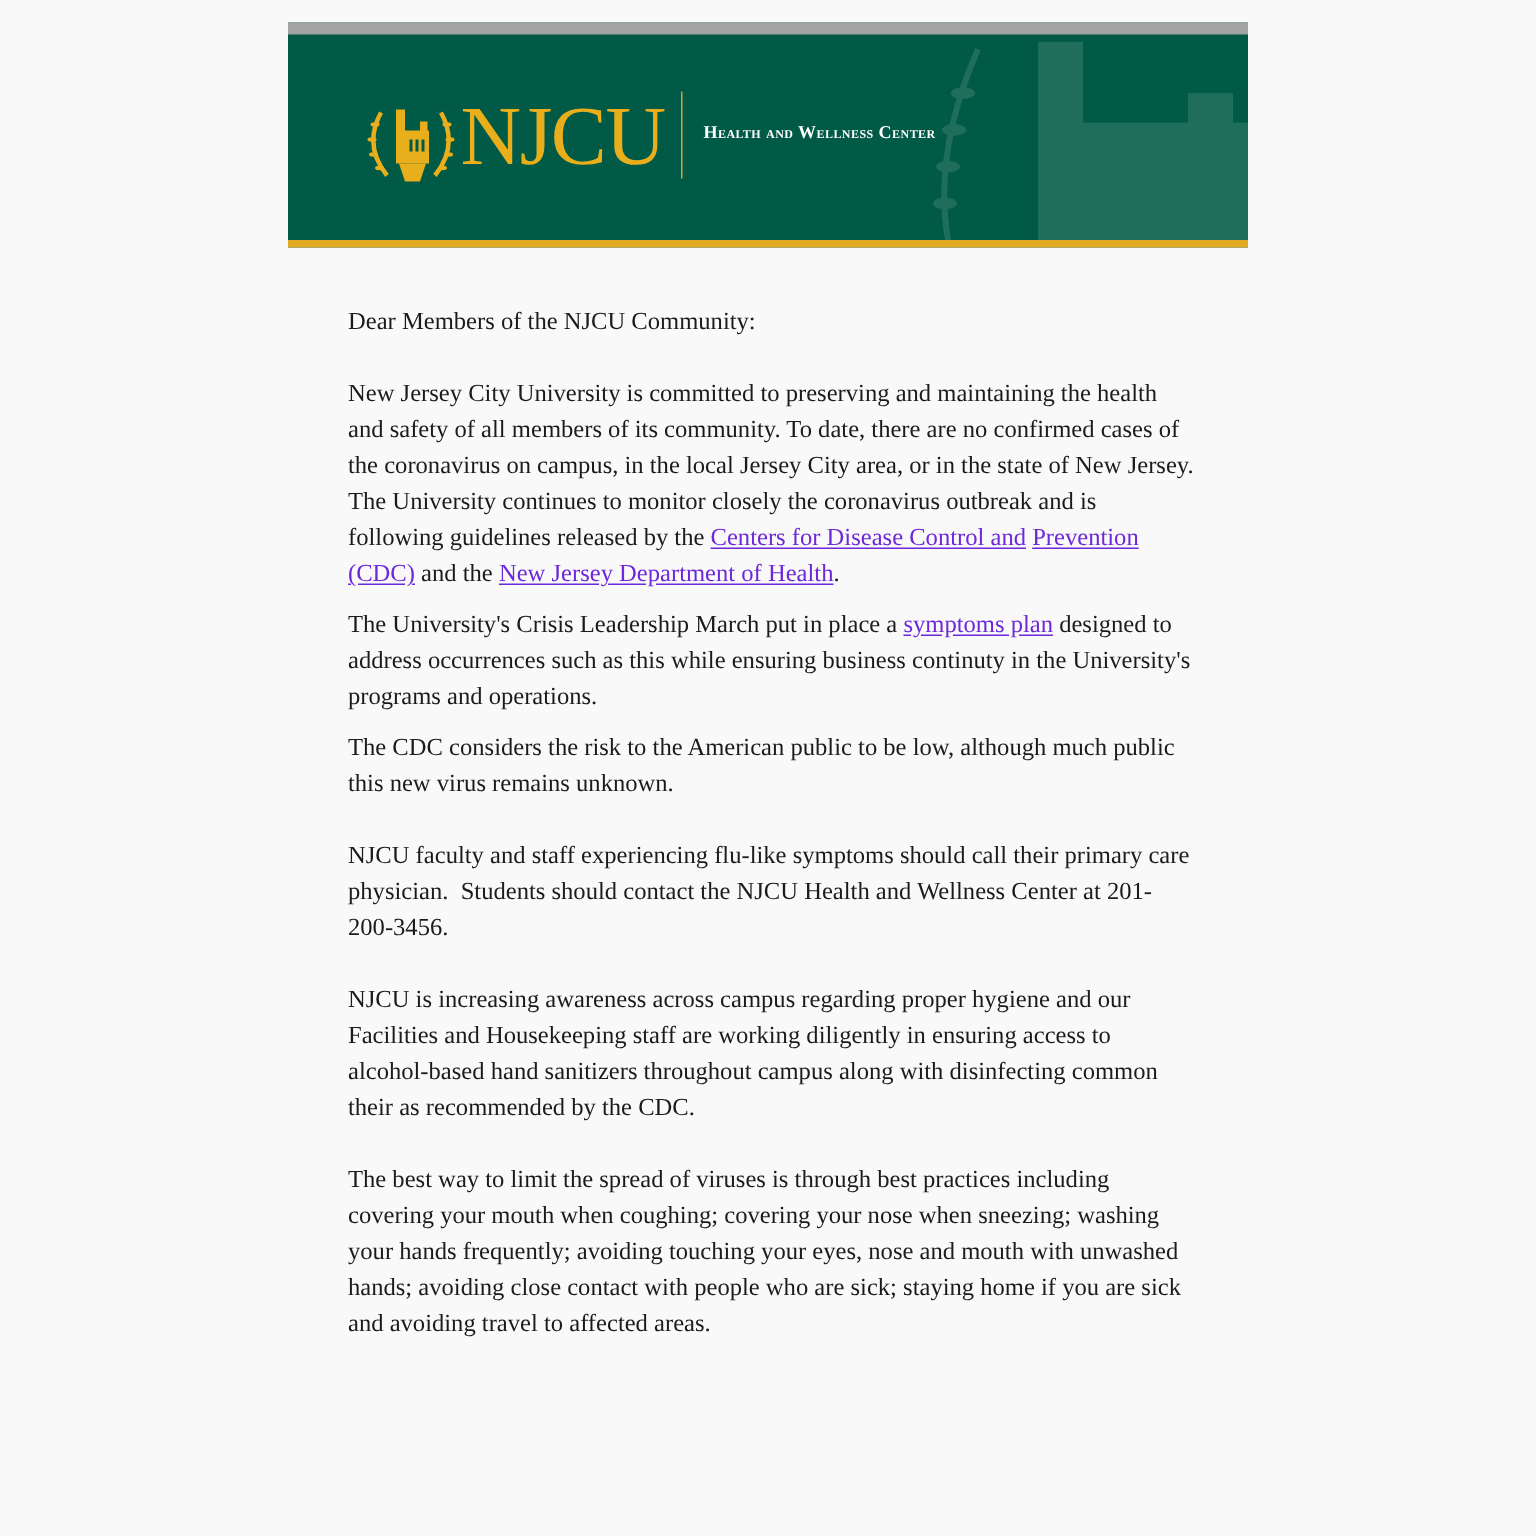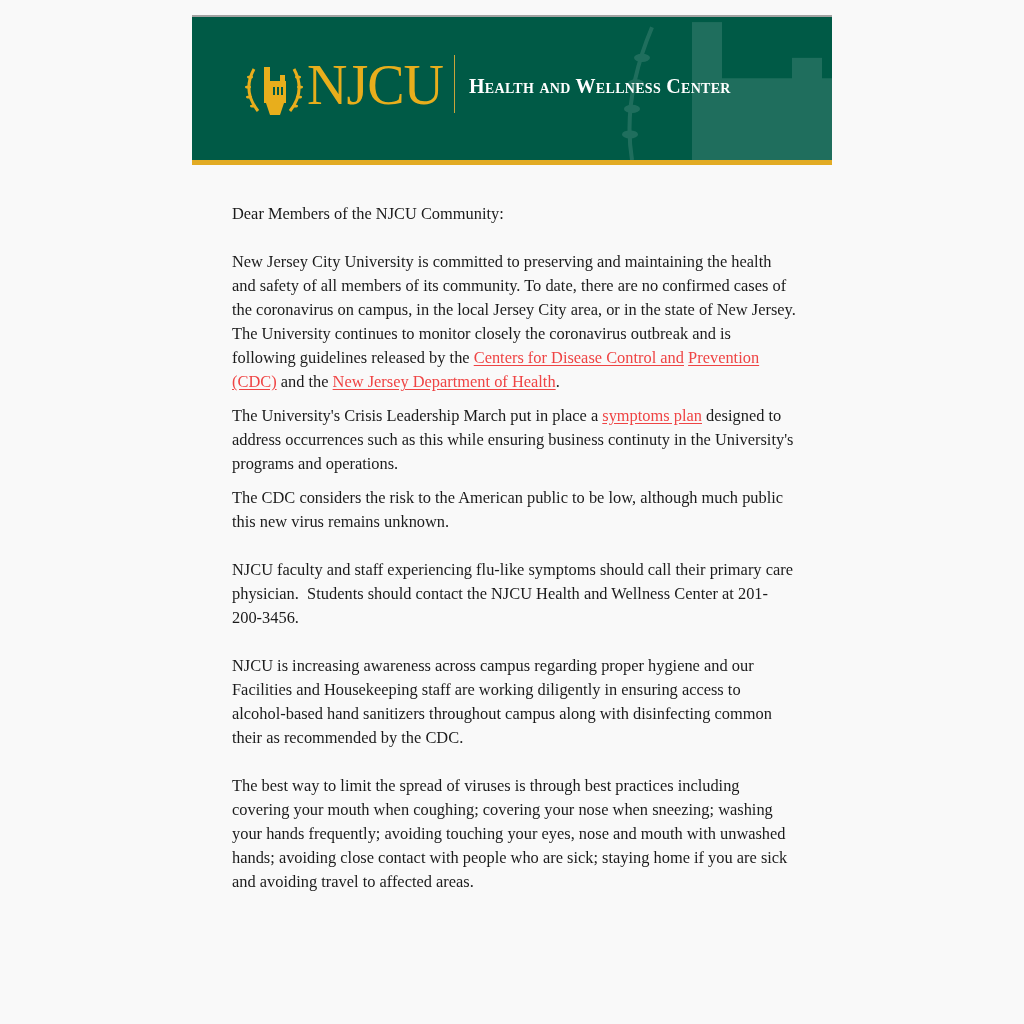--- a/index.html
+++ b/index.html
@@ -15,21 +15,21 @@
       color: #1b1b1b;
     }
     .banner {
       position: absolute;
       left: 192px;
       top: 15px;
       width: 640px;
       height: 150px;
       background: #005a46;
       box-sizing: border-box;
-      border-top: 2px solid #a3a3a3;
+      border-top: 8px solid #a3a3a3;
       border-bottom: 5px solid #e2ab24;
       overflow: hidden;
     }
     .banner-shade {
       position: absolute;
       right: 0;
       top: 0;
       width: 220px;
       height: 100%;
       opacity: 0.12;
@@ -57,21 +57,21 @@
       top: 38px;
       width: 1px;
       height: 58px;
       background: #c9a43a;
     }
     .center-name {
       position: absolute;
       left: 277px;
       top: 58px;
       font-family: "Liberation Serif", "DejaVu Serif", serif;
-      font-size: 20px;
+      font-size: 12px;
       font-variant: small-caps;
       font-weight: bold;
       color: #ffffff;
       letter-spacing: 0.3px;
       white-space: nowrap;
     }
     .letter {
       position: absolute;
       left: 232px;
       top: 202px;
@@ -79,21 +79,21 @@
       font-family: "Liberation Serif", "DejaVu Serif", serif;
       font-size: 16.4px;
       line-height: 24px;
     }
     .letter p {
       margin: 0;
     }
     .gap-lg { margin-top: 24px !important; }
     .gap-sm { margin-top: 10px !important; }
     a {
-      color: #ef4444;
+      color: #6d28d9;
       text-underline-offset: 2px;
     }
   </style>
 </head>
 <body>
 
 <div class="banner">
   <svg class="banner-shade" viewBox="0 0 220 140" preserveAspectRatio="none">
     <path d="M20 140 Q10 80 40 10" stroke="#ffffff" stroke-width="4" fill="none"></path>
     <g fill="#ffffff">

